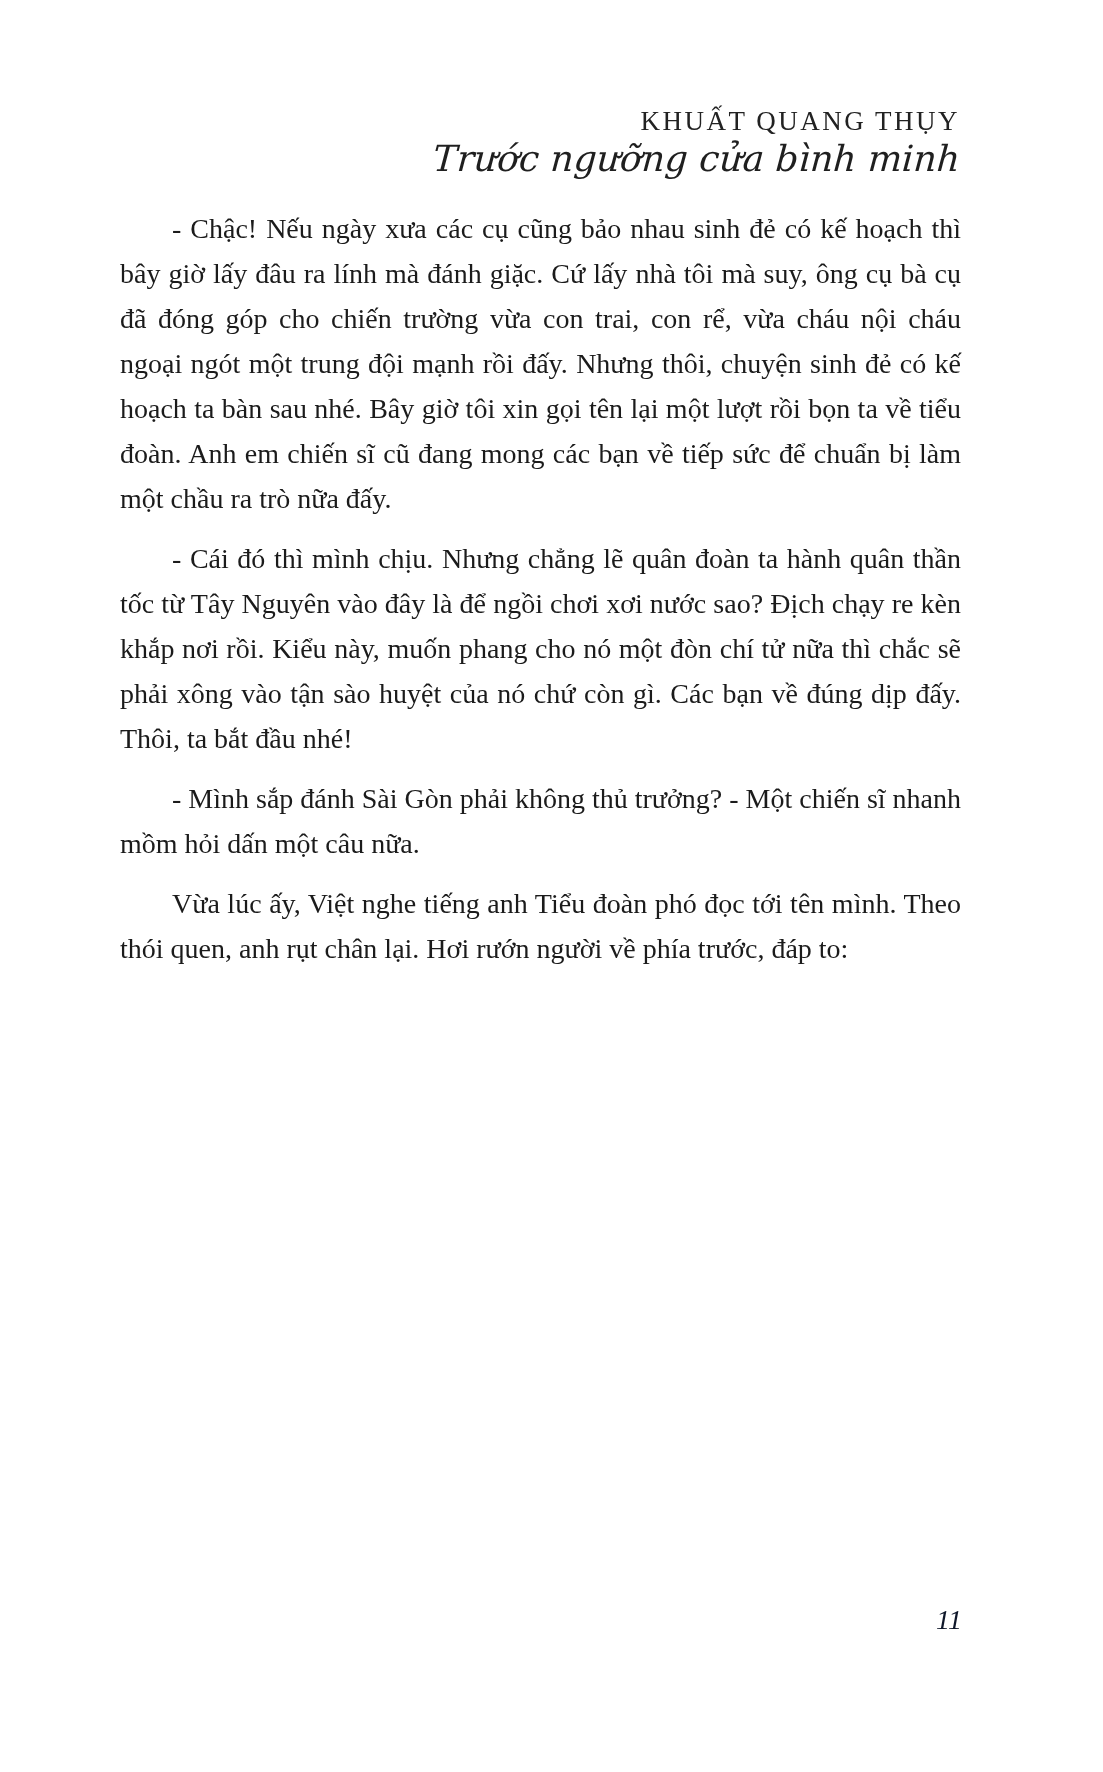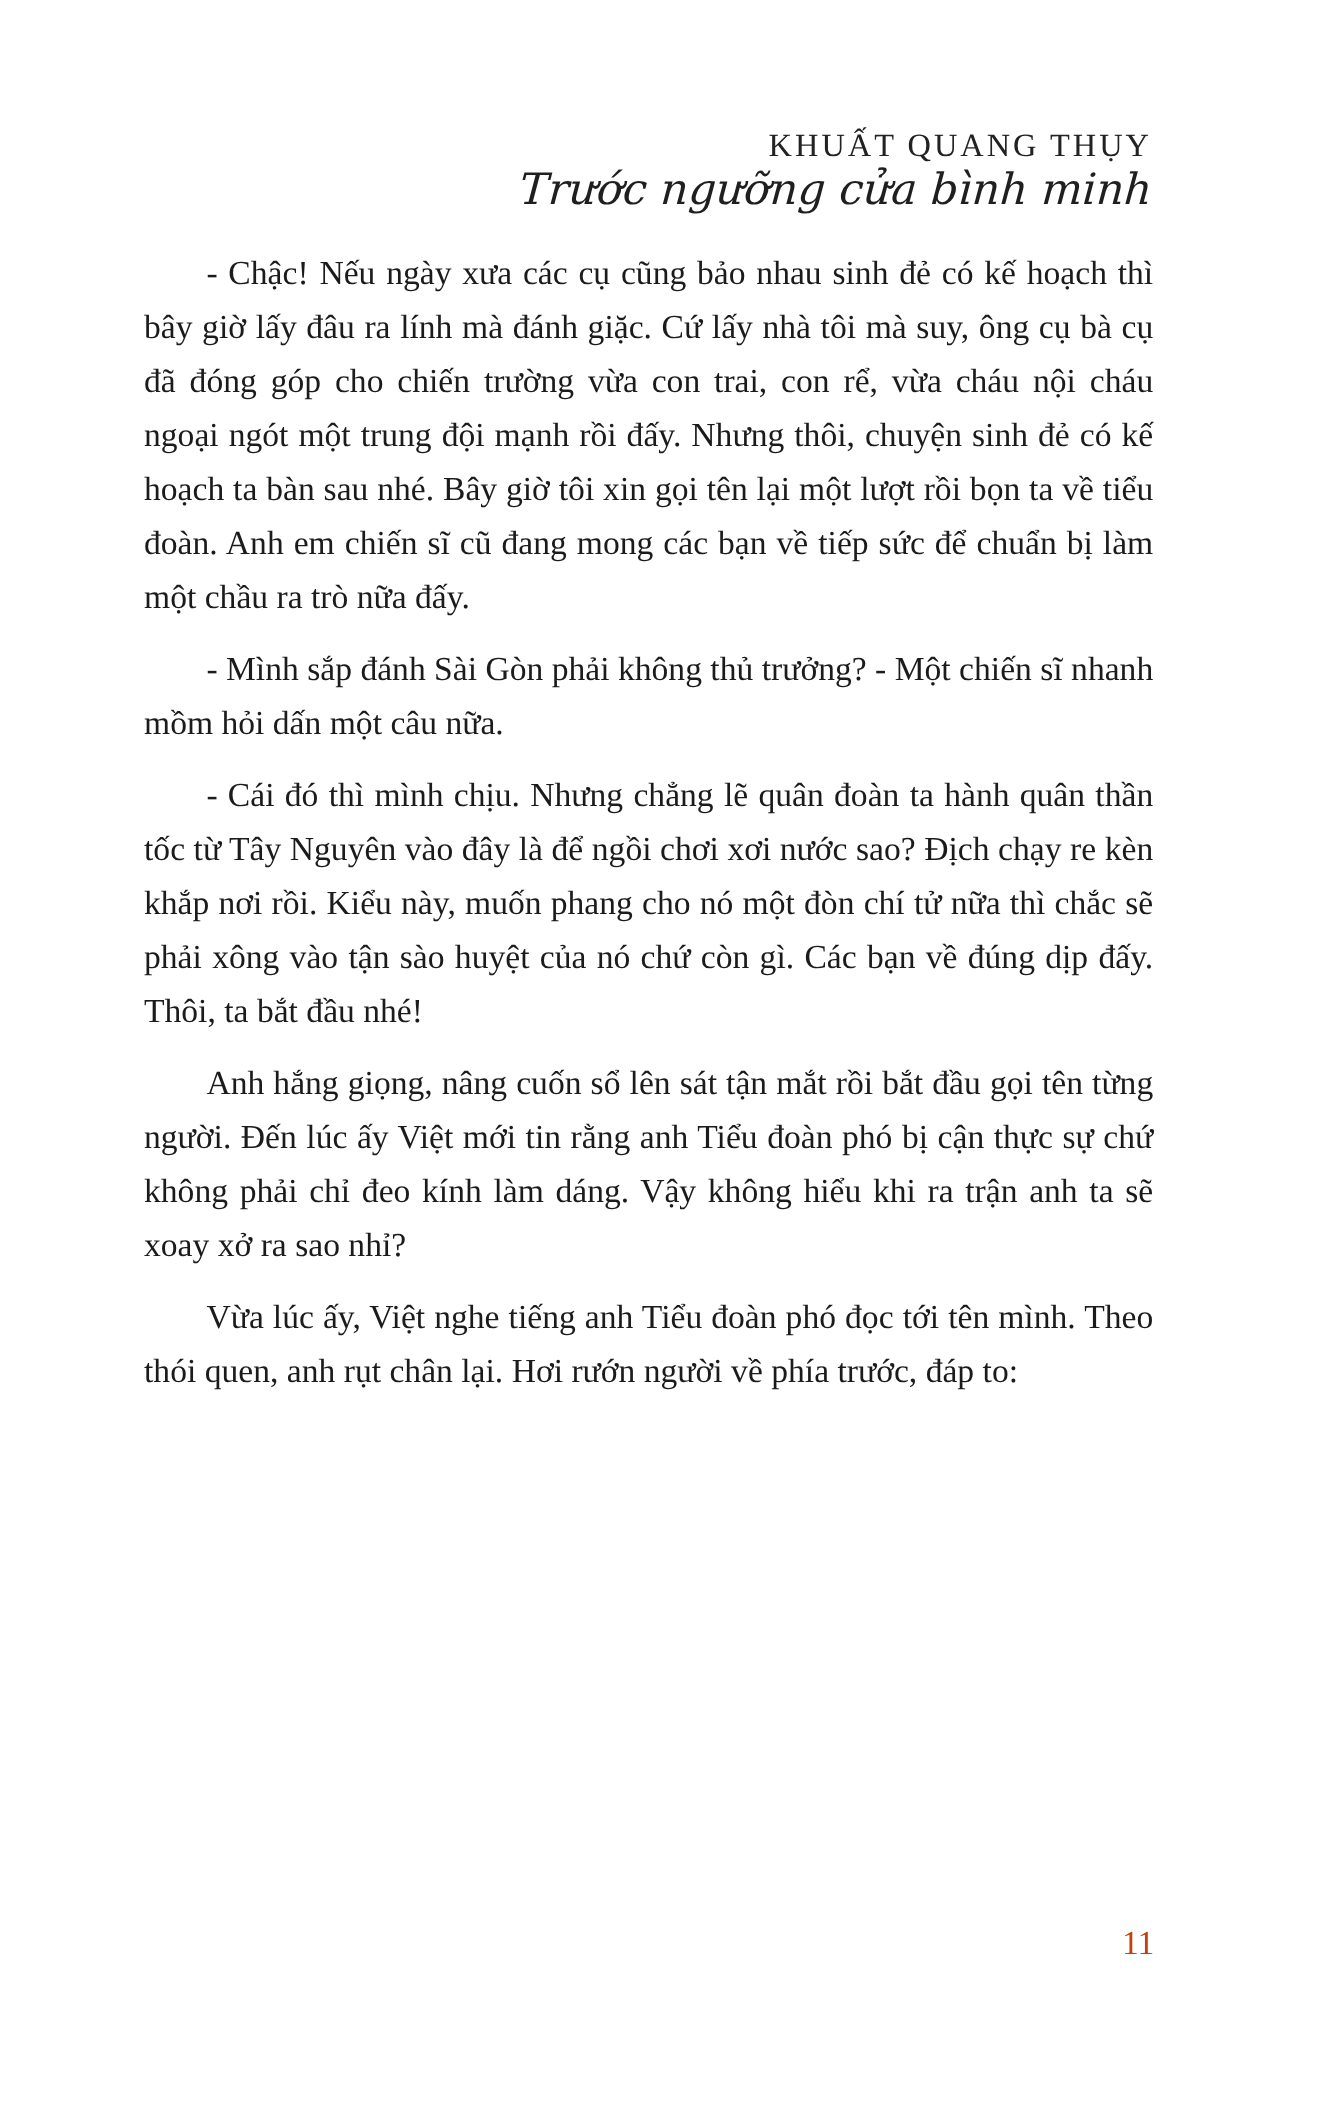--- a/index.html
+++ b/index.html
@@ -52,36 +52,36 @@
   }
   .body-text p {
     margin: 0 0 15px 0;
     text-indent: 52px;
   }
   .page-number {
     position: absolute;
     top: 1604px;
     right: 141px;
     font-size: 28px;
-    color: #c2410c;
+    color: #0f172a;
+    font-style: italic;
   }
 </style>
 </head>
 <body>
 
 <div class="page">
 
   <div class="running-header">
     <div class="author-name">KHUẤT QUANG THỤY</div>
     <div class="book-title">Trước ngưỡng cửa bình minh</div>
   </div>
 
   <div class="body-text">
     <p>- Chậc! Nếu ngày xưa các cụ cũng bảo nhau sinh đẻ có kế hoạch thì bây giờ lấy đâu ra lính mà đánh giặc. Cứ lấy nhà tôi mà suy, ông cụ bà cụ đã đóng góp cho chiến trường vừa con trai, con rể, vừa cháu nội cháu ngoại ngót một trung đội mạnh rồi đấy. Nhưng thôi, chuyện sinh đẻ có kế hoạch ta bàn sau nhé. Bây giờ tôi xin gọi tên lại một lượt rồi bọn ta về tiểu đoàn. Anh em chiến sĩ cũ đang mong các bạn về tiếp sức để chuẩn bị làm một chầu ra trò nữa đấy.</p>
+    <p>- Cái đó thì mình chịu. Nhưng chẳng lẽ quân đoàn ta hành quân thần tốc từ Tây Nguyên vào đây là để ngồi chơi xơi nước sao? Địch chạy re kèn khắp nơi rồi. Kiểu này, muốn phang cho nó một đòn chí tử nữa thì chắc sẽ phải xông vào tận sào huyệt của nó chứ còn gì. Các bạn về đúng dịp đấy. Thôi, ta bắt đầu nhé!</p>
     <p>- Mình sắp đánh Sài Gòn phải không thủ trưởng? - Một chiến sĩ nhanh mồm hỏi dấn một câu nữa.</p>
-    <p>- Cái đó thì mình chịu. Nhưng chẳng lẽ quân đoàn ta hành quân thần tốc từ Tây Nguyên vào đây là để ngồi chơi xơi nước sao? Địch chạy re kèn khắp nơi rồi. Kiểu này, muốn phang cho nó một đòn chí tử nữa thì chắc sẽ phải xông vào tận sào huyệt của nó chứ còn gì. Các bạn về đúng dịp đấy. Thôi, ta bắt đầu nhé!</p>
-    <p>Anh hắng giọng, nâng cuốn sổ lên sát tận mắt rồi bắt đầu gọi tên từng người. Đến lúc ấy Việt mới tin rằng anh Tiểu đoàn phó bị cận thực sự chứ không phải chỉ đeo kính làm dáng. Vậy không hiểu khi ra trận anh ta sẽ xoay xở ra sao nhỉ?</p>
     <p>Vừa lúc ấy, Việt nghe tiếng anh Tiểu đoàn phó đọc tới tên mình. Theo thói quen, anh rụt chân lại. Hơi rướn người về phía trước, đáp to:</p>
   </div>
 
   <div class="page-number">11</div>
 
 </div>
 
 </body></html>

